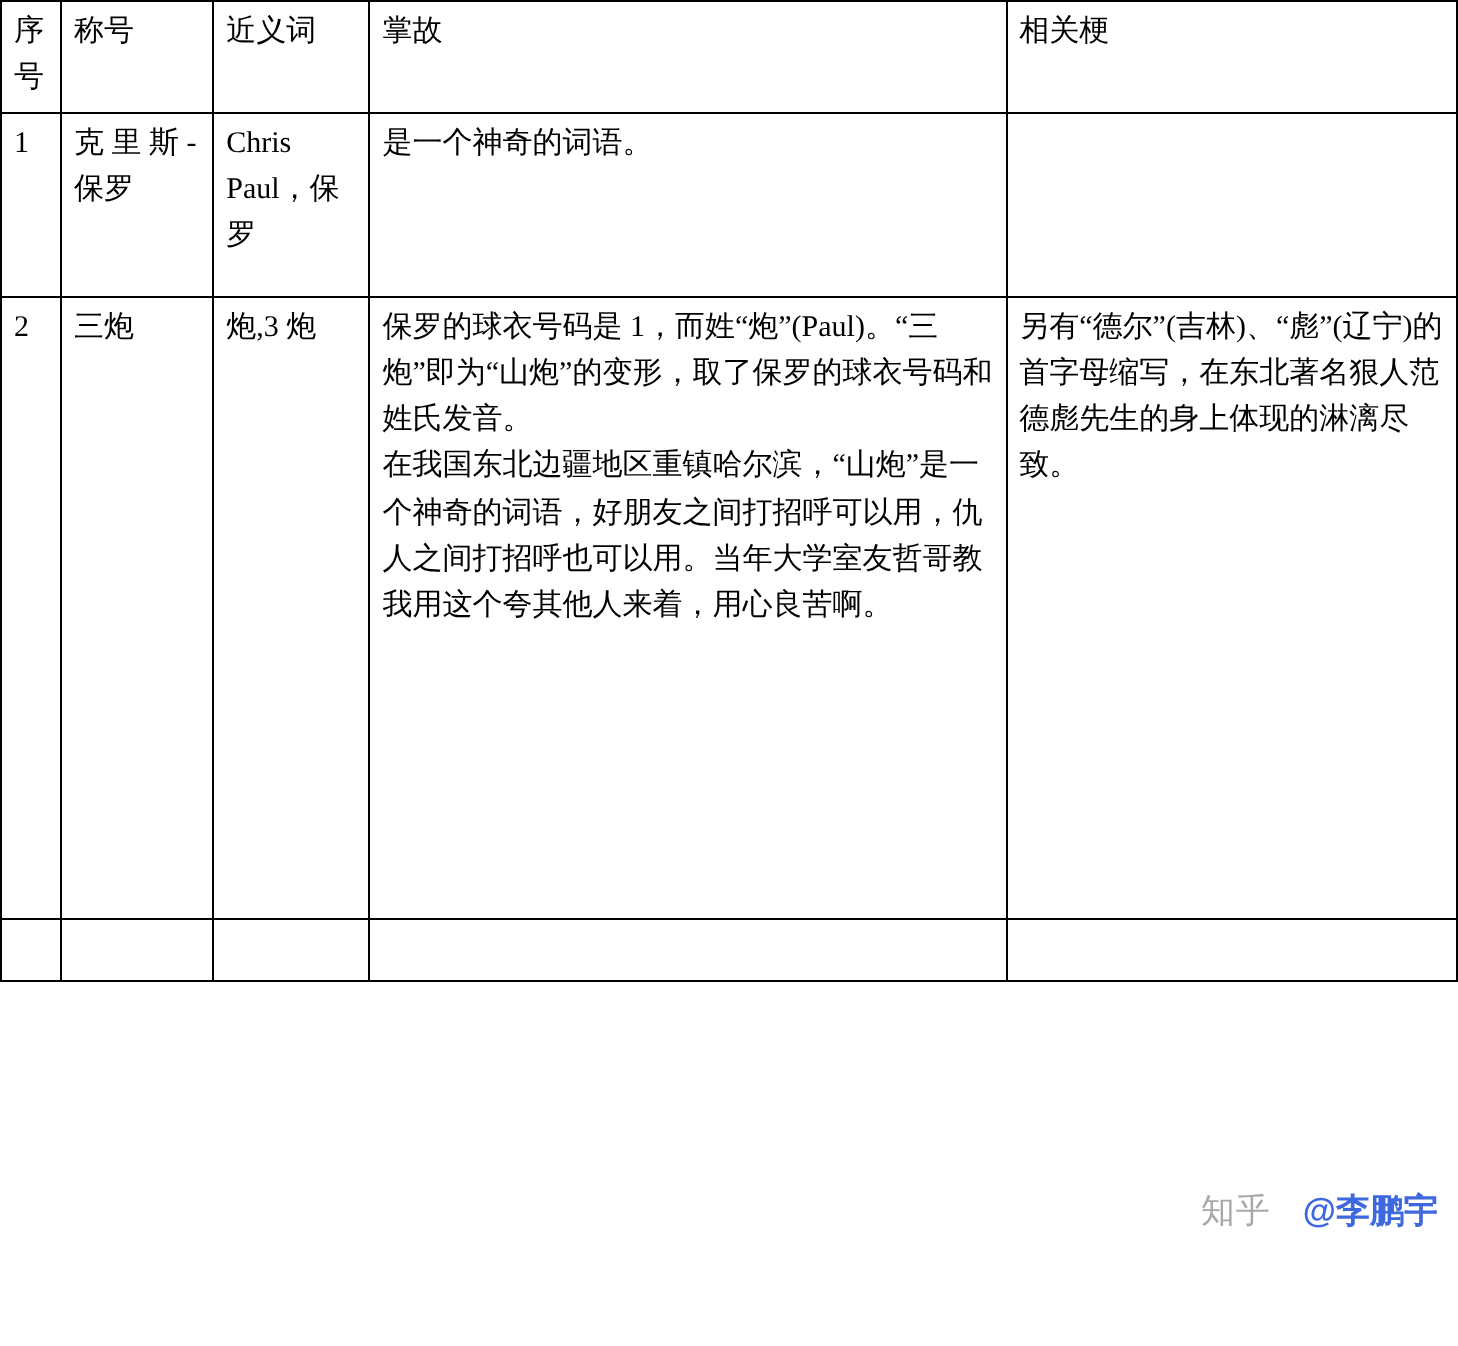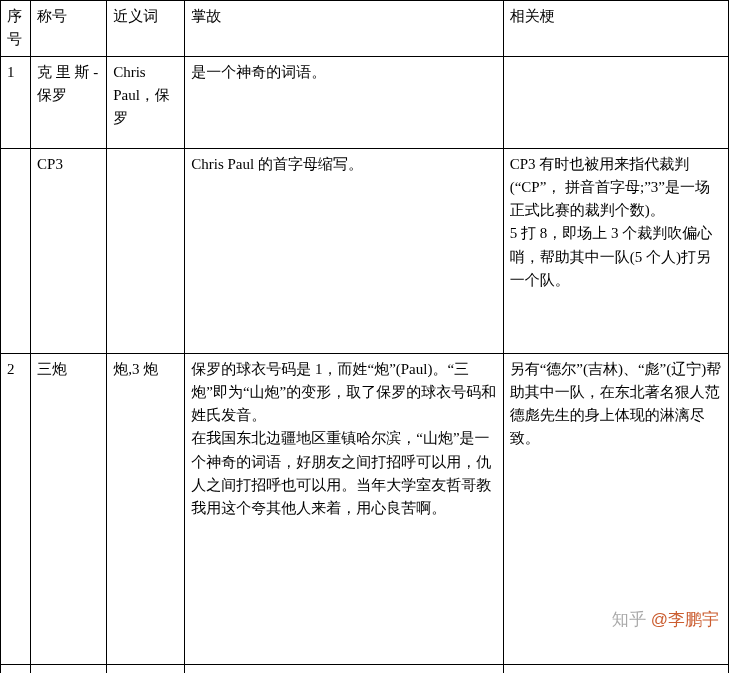--- a/index.html
+++ b/index.html
@@ -47,38 +47,39 @@
   }
   .r1 td { height: 83px; }
   .r2 td { height: 196px; }
   .r3 td { height: 302px; }
   .r4 td { height: 22px; }
 
   
   .watermark {
     position: absolute;
     right: 10px;
-    bottom: 10px;
+    bottom: 24px;
     display: flex;
     align-items: center;
-    gap: 4px;
+    gap: 16px;
     color: #9a9a9a;
     font-family: "Liberation Sans", "DejaVu Sans", sans-serif;
     font-size: 17px;
     opacity: 0.85;
     pointer-events: none;
   }
   .wm-logo {
     font-size: 17px;
     letter-spacing: 0.5px;
     color: #9a9a9a;
   }
   .wm-text {
     font-size: 17px;
-    color: #c2410c;
+    color: #1d4ed8;
+    font-weight: bold;
   }
 </style>
 </head>
 <body>
 
 <div class="page">
 
   <table class="doc-table">
     <colgroup>
       <col class="c0">
@@ -117,54 +118,36 @@
         <td>
             <div class="cell-text">Chris Paul，保罗</div>
           </td>
         <td>
             <div class="cell-text">是一个神奇的词语。</div>
           </td>
         <td>
             <div class="cell-text"></div>
           </td>
       </tr>
-      <tr class="r2">
-        <td>
-            <div class="cell-text"></div>
-          </td>
-        <td>
-            <div class="cell-text">CP3</div>
-          </td>
-        <td>
-            <div class="cell-text"></div>
-          </td>
-        <td>
-            <div class="cell-text">Chris Paul 的首字母缩写。</div>
-          </td>
-        <td>
-            <div class="cell-text">CP3 有时也被用来指代裁判 (“CP”， 拼音首字母;”3”是一场正式比赛的裁判个数)。
-5 打 8，即场上 3 个裁判吹偏心哨，帮助其中一队(5 个人)打另一个队。</div>
-          </td>
-      </tr>
       <tr class="r3">
         <td>
             <div class="cell-text">2</div>
           </td>
         <td>
             <div class="cell-text">三炮</div>
           </td>
         <td>
             <div class="cell-text">炮,3 炮</div>
           </td>
         <td>
             <div class="cell-text">保罗的球衣号码是 1，而姓“炮”(Paul)。“三炮”即为“山炮”的变形，取了保罗的球衣号码和姓氏发音。
 在我国东北边疆地区重镇哈尔滨，“山炮”是一个神奇的词语，好朋友之间打招呼可以用，仇人之间打招呼也可以用。当年大学室友哲哥教我用这个夸其他人来着，用心良苦啊。</div>
           </td>
         <td>
-            <div class="cell-text">另有“德尔”(吉林)、“彪”(辽宁)帮助其中一队，在东北著名狠人范德彪先生的身上体现的淋漓尽致。</div>
+            <div class="cell-text">另有“德尔”(吉林)、“彪”(辽宁)的首字母缩写，在东北著名狠人范德彪先生的身上体现的淋漓尽致。</div>
           </td>
       </tr>
       <tr class="r4">
         <td>
             <div class="cell-text"></div>
           </td>
         <td>
             <div class="cell-text"></div>
           </td>
         <td>

